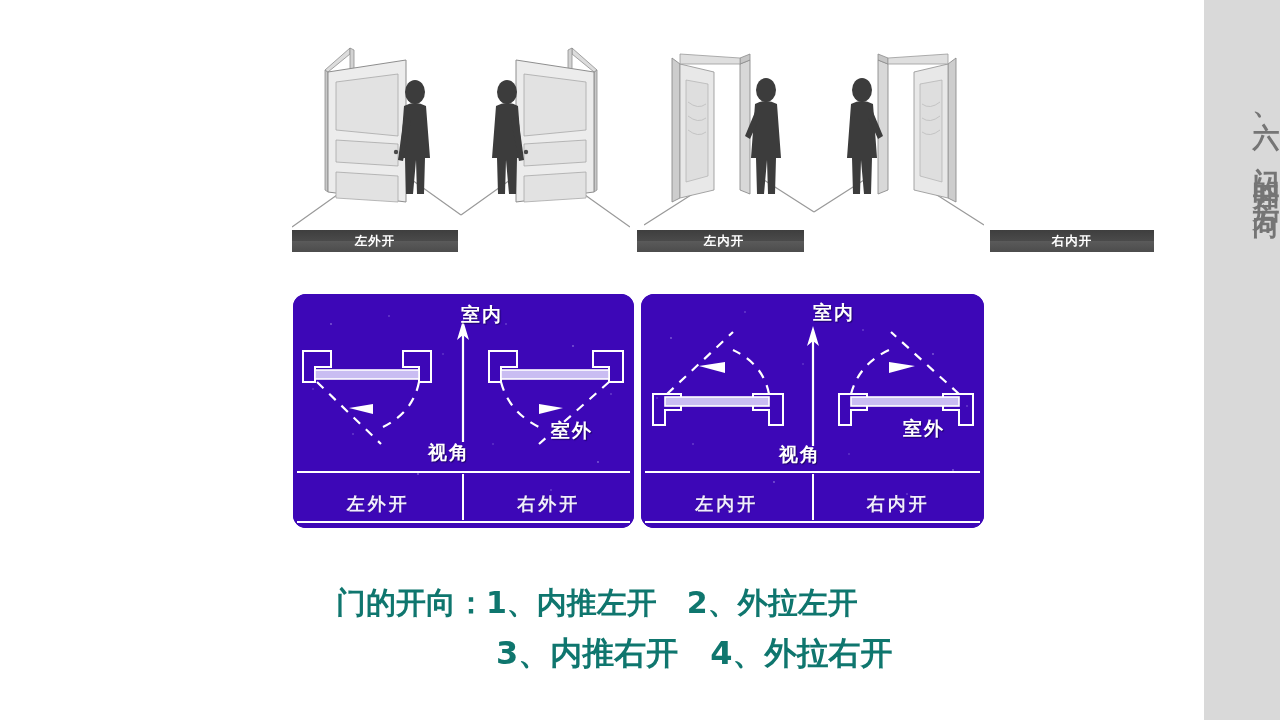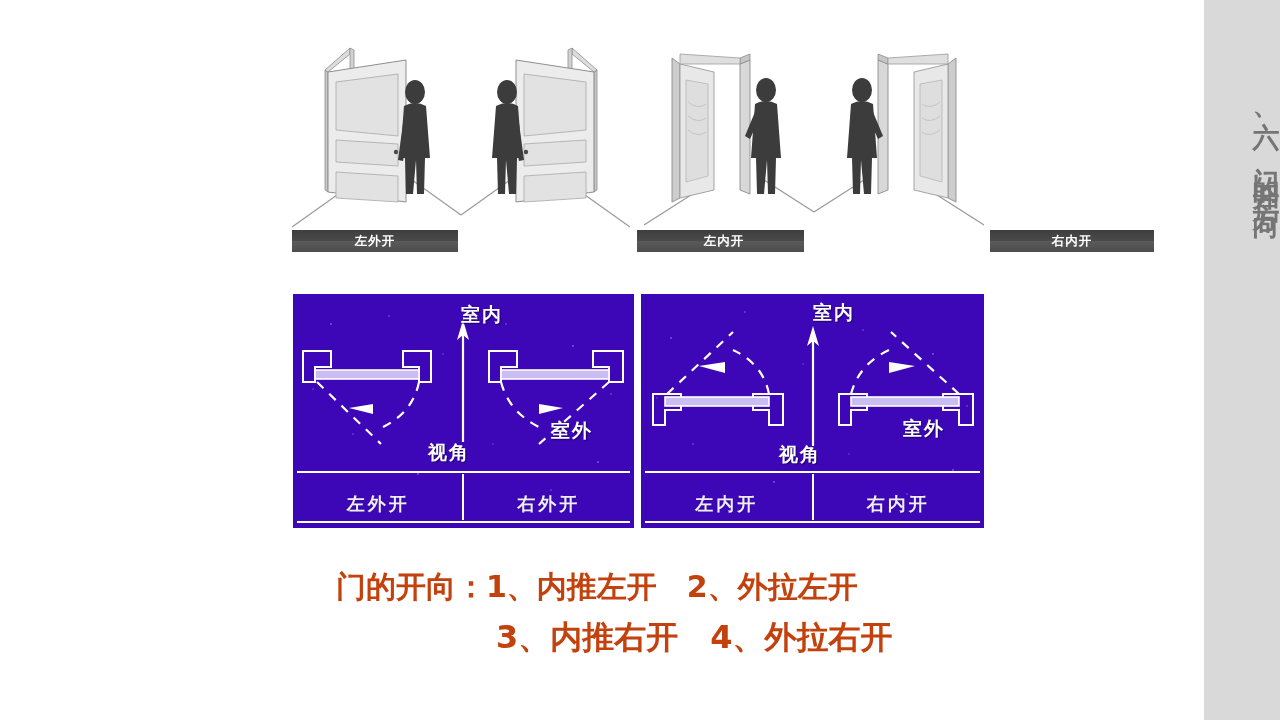--- a/index.html
+++ b/index.html
@@ -39,40 +39,40 @@
     letter-spacing:1px;
     font-family:"DejaVu Sans","Liberation Sans",sans-serif;
   }
   #cap-outward-left{left:0px;width:166px;}
   #cap-outward-right{left:176px;width:162px;}
   #cap-inward-left{left:0px;width:160px;}
   #cap-inward-right{left:176px;width:164px;}
 
   
   #plan-row{position:absolute;left:293px;top:294px;width:691px;height:234px;}
-  .plan-panel{position:absolute;top:0;height:234px;background:#3d07b7;overflow:hidden;}
+  .plan-panel{position:absolute;top:0;height:234px;background:#3d07b7;overflow:hidden;border-radius:13px;}
   #plan-outward{left:0;width:341px;}
   #plan-inward{left:348px;width:343px;}
   .plan-canvas{position:absolute;left:0;top:0;width:100%;height:100%;}
   .plan-label-row{
     position:absolute;left:0;bottom:0;width:100%;height:44px;
   }
   .plan-label{
     position:absolute;top:0;height:44px;line-height:40px;text-align:center;
     color:#f0ecff;font-size:18px;font-weight:bold;letter-spacing:3px;
     font-family:"DejaVu Sans","Liberation Sans",sans-serif;
     text-shadow:0 0 1px rgba(0,0,0,.5);
   }
   .plan-label.left{left:0;width:50%;}
   .plan-label.right{left:50%;width:50%;}
 
   
   #bottom-caption{
-    position:absolute;left:300px;top:562px;width:700px;
-    color:#c2410c;font-weight:bold;
+    position:absolute;left:300px;top:578px;width:700px;
+    color:#0f766e;font-weight:bold;
     font-family:"DejaVu Sans","Liberation Sans",sans-serif;
   }
   #caption-line-1{font-size:30px;line-height:50px;text-align:left;padding-left:36px;}
   #caption-line-2{font-size:32px;line-height:50px;text-align:left;padding-left:196px;}
 </style>
 </head>
 <body>
 
 <div id="sidebar">
   <div id="sidebar-title">六、门的开启方向</div>

